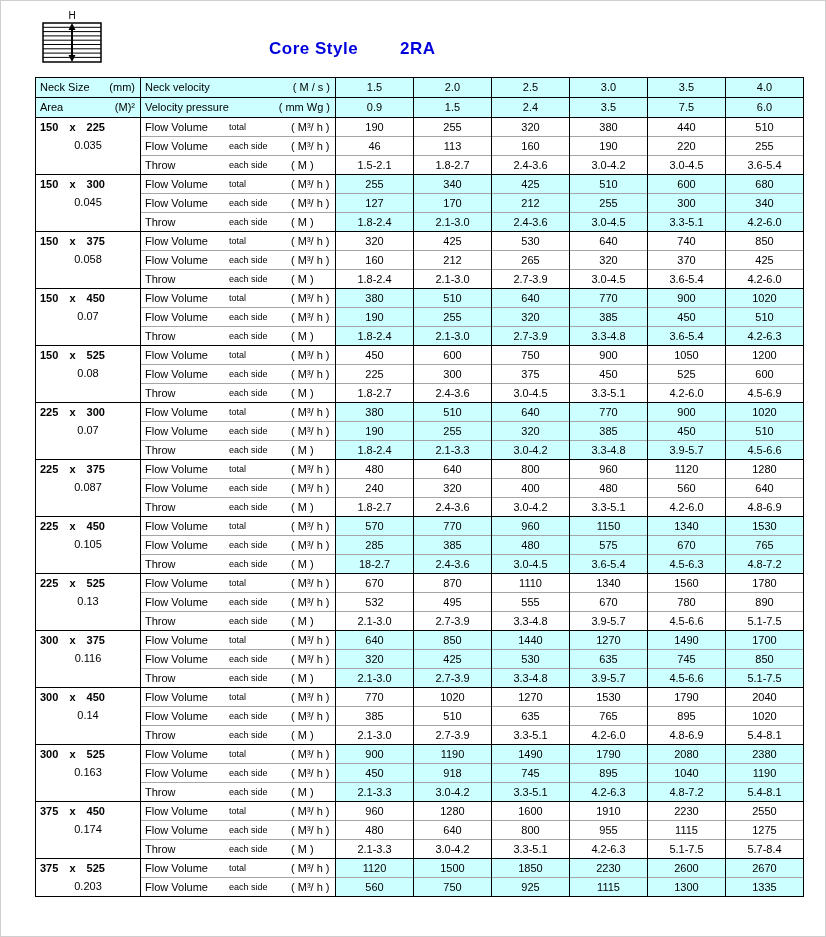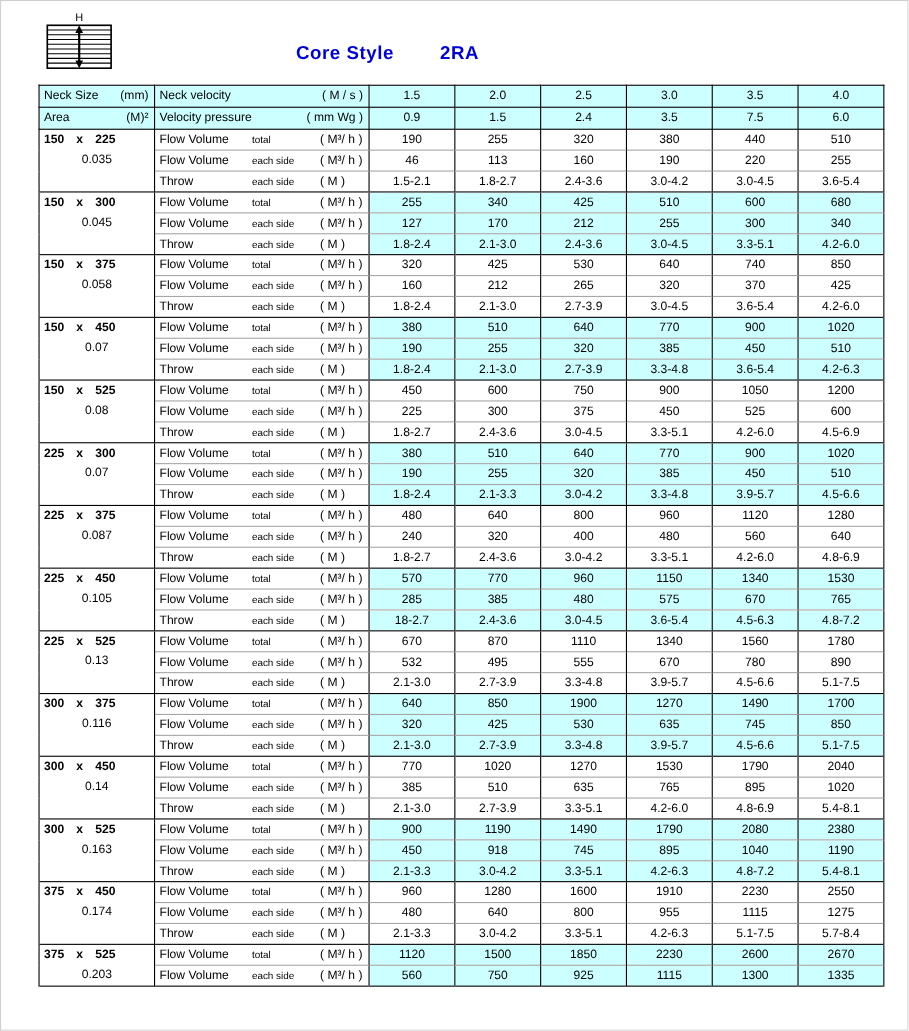--- a/index.html
+++ b/index.html
@@ -588,21 +588,21 @@
       </td>
       <td class="label-cell">
             <div class="lc">
         <span class="lbl">Flow Volume</span>
         <span class="sub">total</span>
         <span class="unit">( M³/ h )</span>
             </div>
           </td>
       <td class="val hl">640</td>
       <td class="val hl">850</td>
-      <td class="val hl">1900</td>
+      <td class="val hl">1440</td>
       <td class="val hl">1270</td>
       <td class="val hl">1490</td>
       <td class="val hl">1700</td>
     </tr>
     <tr class="inner">
       <td class="label-cell">
             <div class="lc">
         <span class="lbl">Flow Volume</span>
         <span class="sub">each side</span>
         <span class="unit">( M³/ h )</span>

